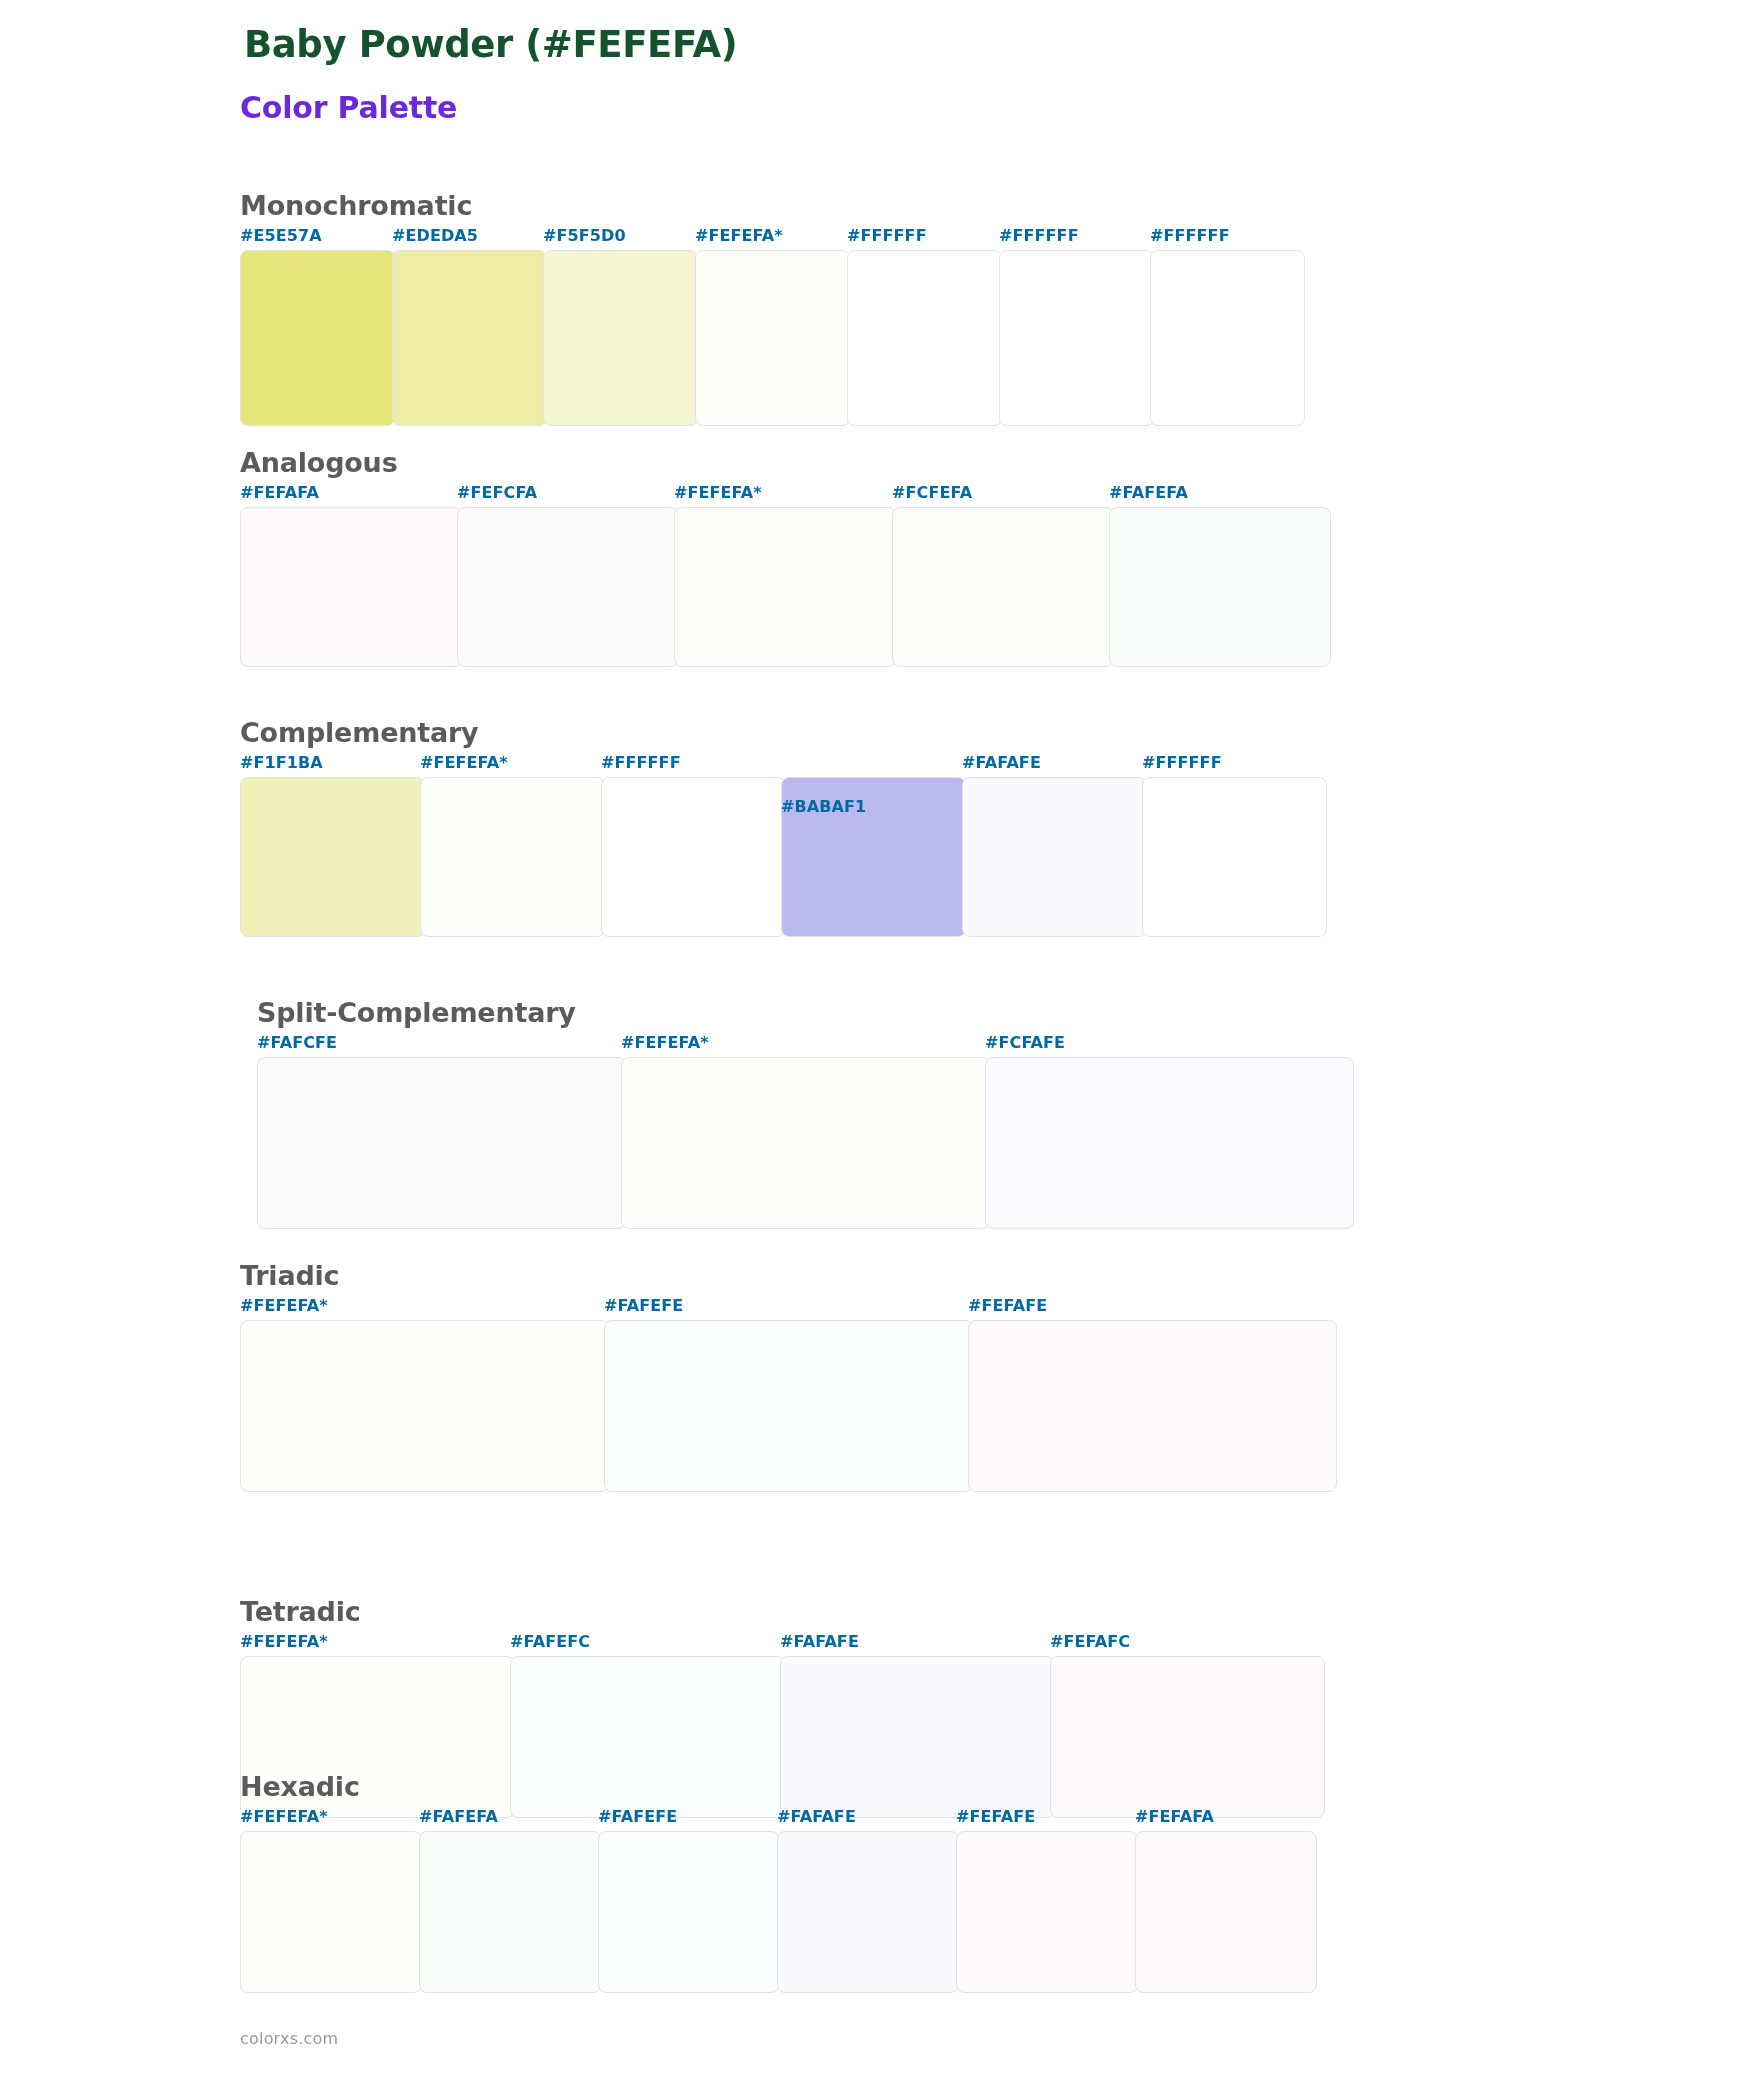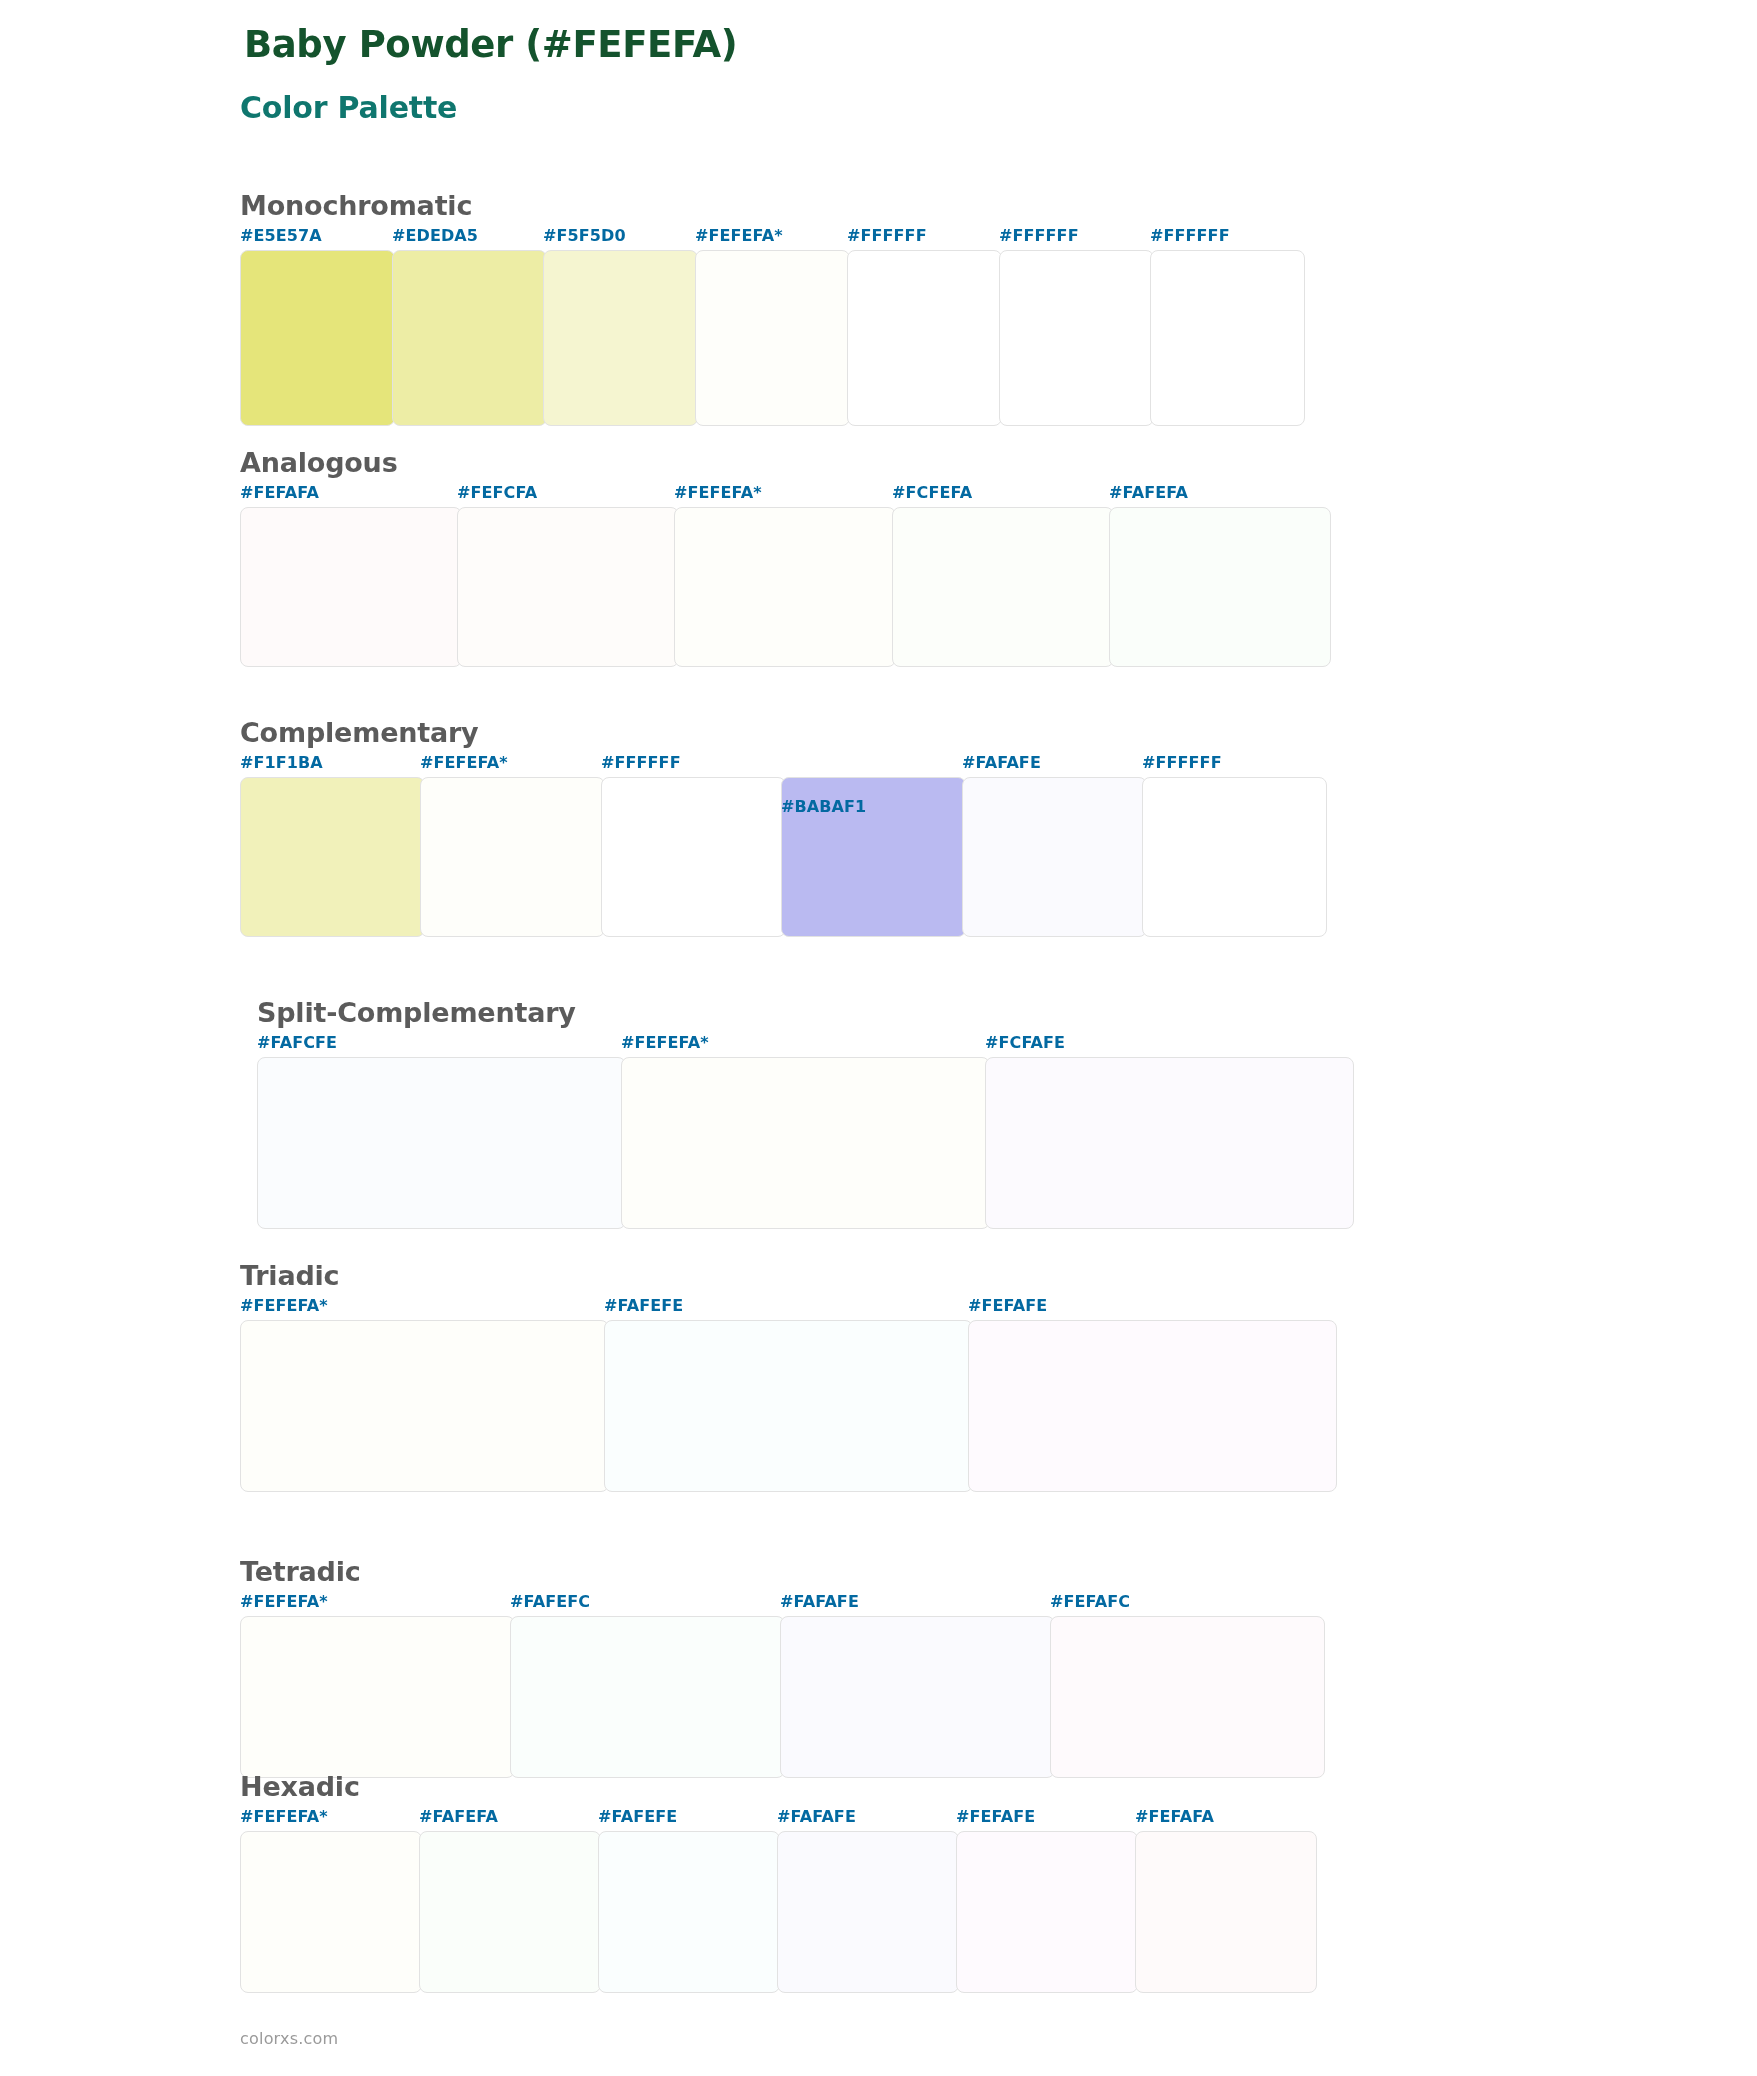--- a/index.html
+++ b/index.html
@@ -27,21 +27,21 @@
     font-size: 37px;
     font-weight: bold;
     color: #14532d;
     letter-spacing: -0.4px;
     margin: 4px;
     line-height: 1.25;
   }
   .subtitle {
     font-size: 30px;
     font-weight: bold;
-    color: #0f766e;
+    color: #6d28d9;
     letter-spacing: -0.2px;
     margin: 22.4px 0 0 0;
     line-height: 1.2;
   }
   .section {
     position: absolute;
     left: 240px;
     width: 1358px;
   }
   .section-title {
@@ -156,21 +156,21 @@
         <div class="section-title">Triadic</div>
         <div class="swatch-row" style="height: 196px;">
           <div class="swatch" style="left: 0px; width: 369px; height: 172px; background: rgb(254, 254, 250);"></div>
           <div class="swatch-label" style="left: 0px;">#FEFEFA*</div>
           <div class="swatch" style="left: 364px; width: 369px; height: 172px; background: rgb(250, 254, 254);"></div>
           <div class="swatch-label" style="left: 364px;">#FAFEFE</div>
           <div class="swatch" style="left: 728px; width: 369px; height: 172px; background: rgb(254, 250, 254);"></div>
           <div class="swatch-label" style="left: 728px;">#FEFAFE</div>
         </div>
       </div>
-      <div class="section" style="top: 1556px;">
+      <div class="section" style="top: 1596px;">
         <div class="section-title">Tetradic</div>
         <div class="swatch-row" style="height: 186px;">
           <div class="swatch" style="left: 0px; width: 275px; height: 162px; background: rgb(254, 254, 250);"></div>
           <div class="swatch-label" style="left: 0px;">#FEFEFA*</div>
           <div class="swatch" style="left: 270px; width: 275px; height: 162px; background: rgb(250, 254, 252);"></div>
           <div class="swatch-label" style="left: 270px; text-align: center;">#FAFEFC</div>
           <div class="swatch" style="left: 540px; width: 275px; height: 162px; background: rgb(250, 250, 254);"></div>
           <div class="swatch-label" style="left: 540px;">#FAFAFE</div>
           <div class="swatch" style="left: 810px; width: 275px; height: 162px; background: rgb(254, 250, 252);"></div>
           <div class="swatch-label" style="left: 810px;">#FEFAFC</div>

